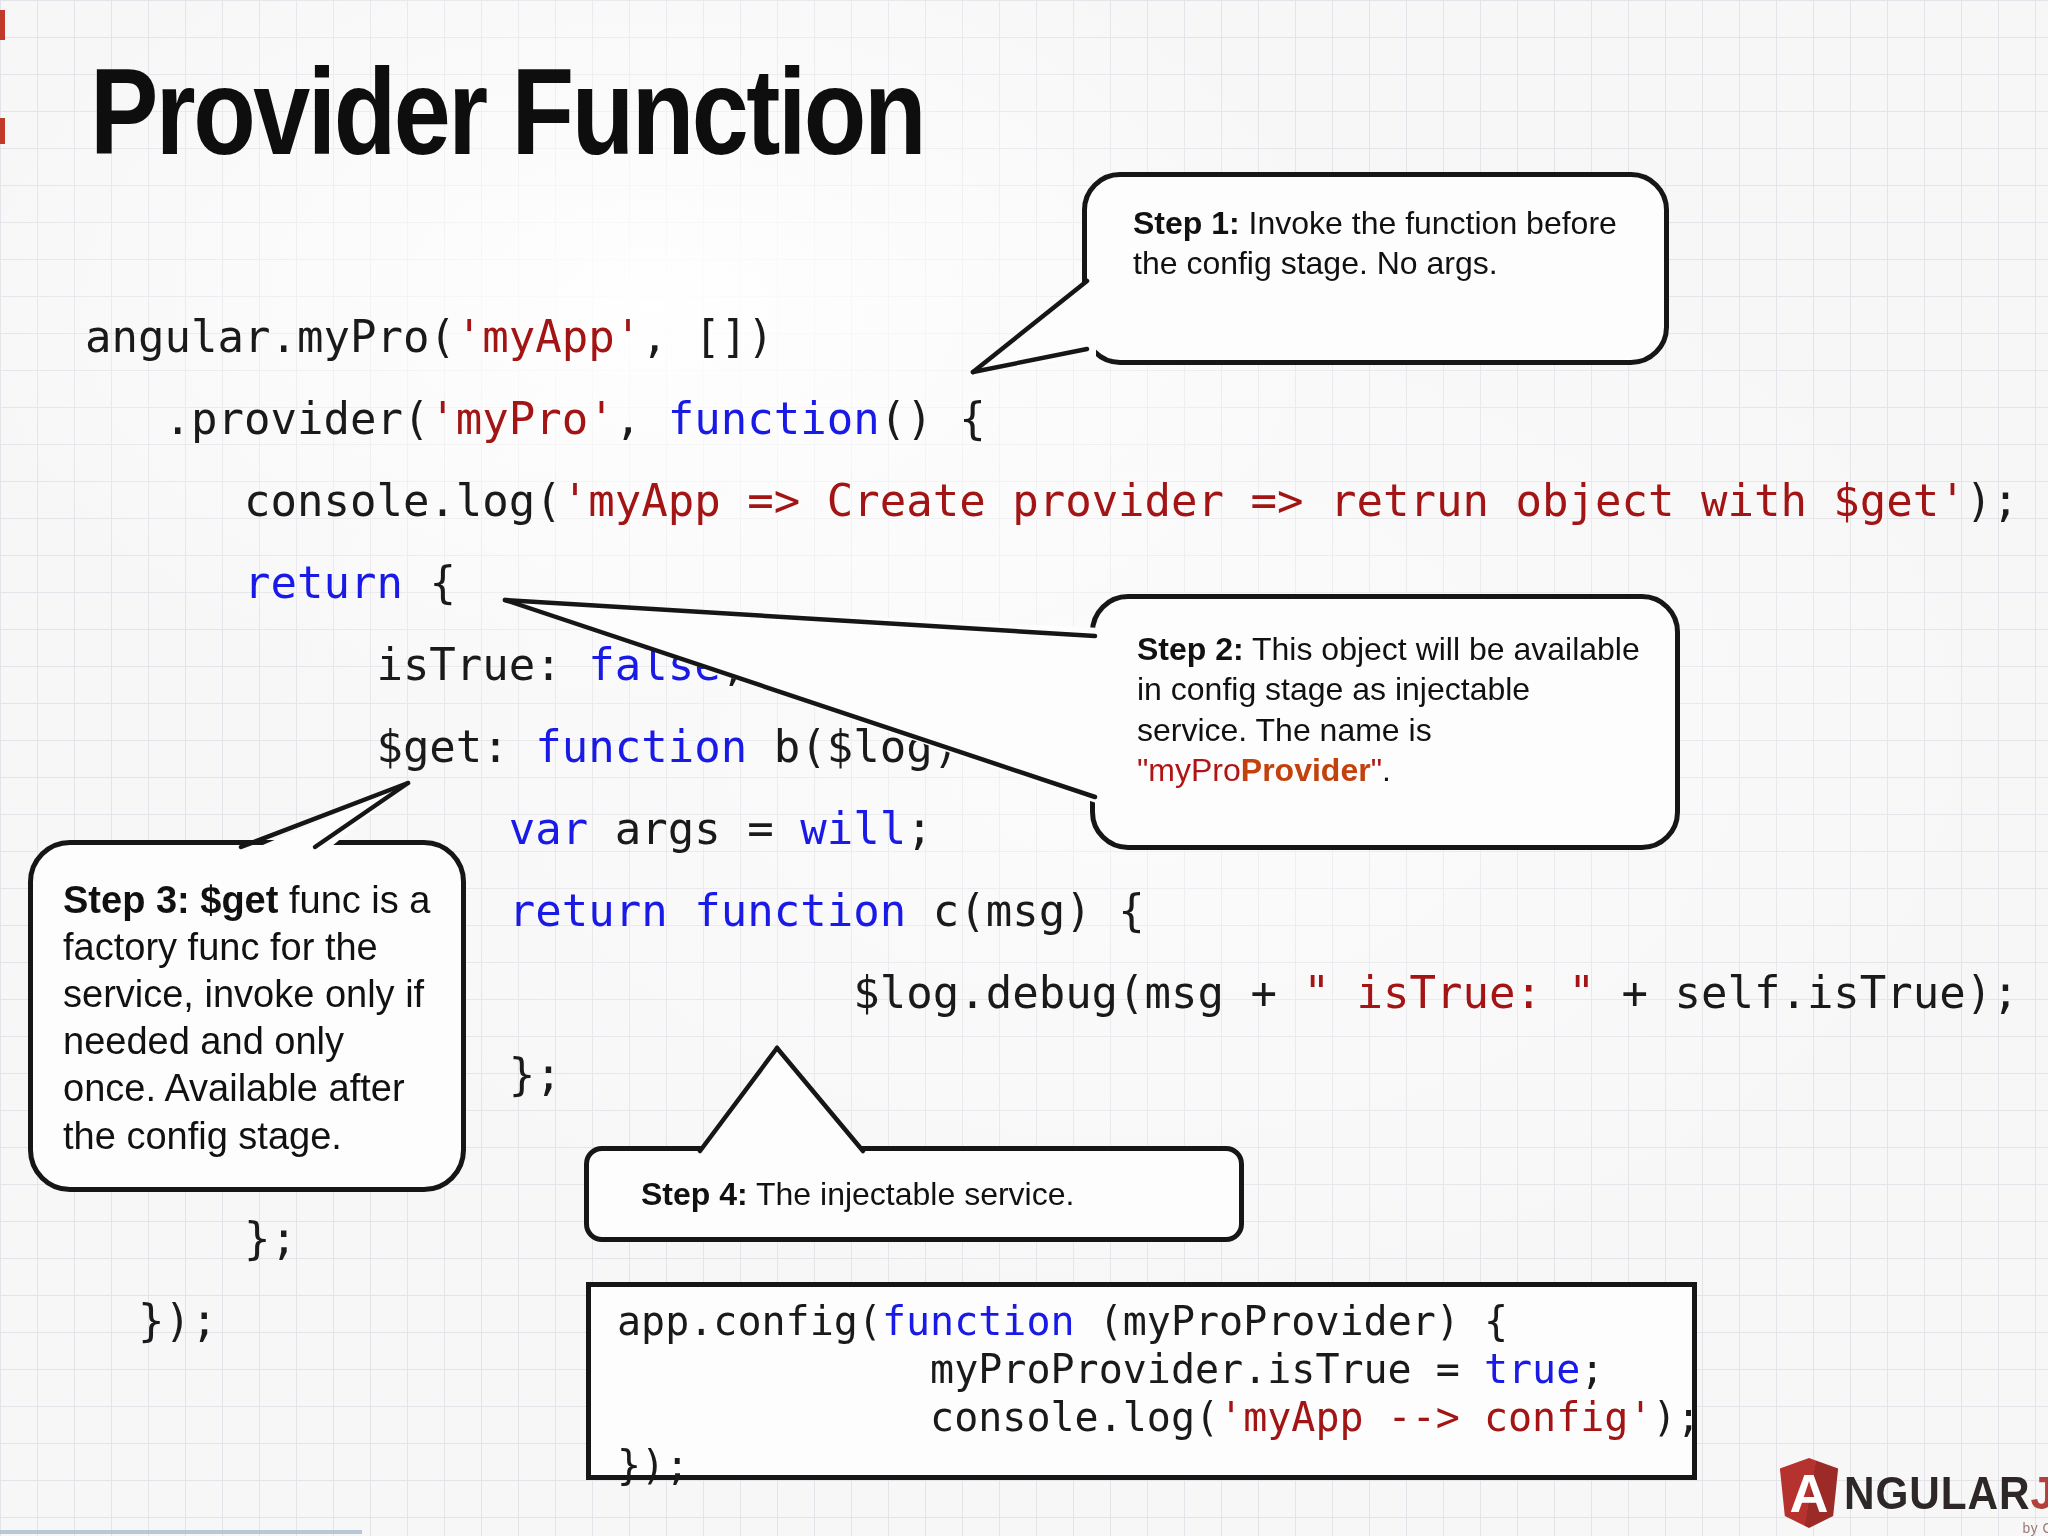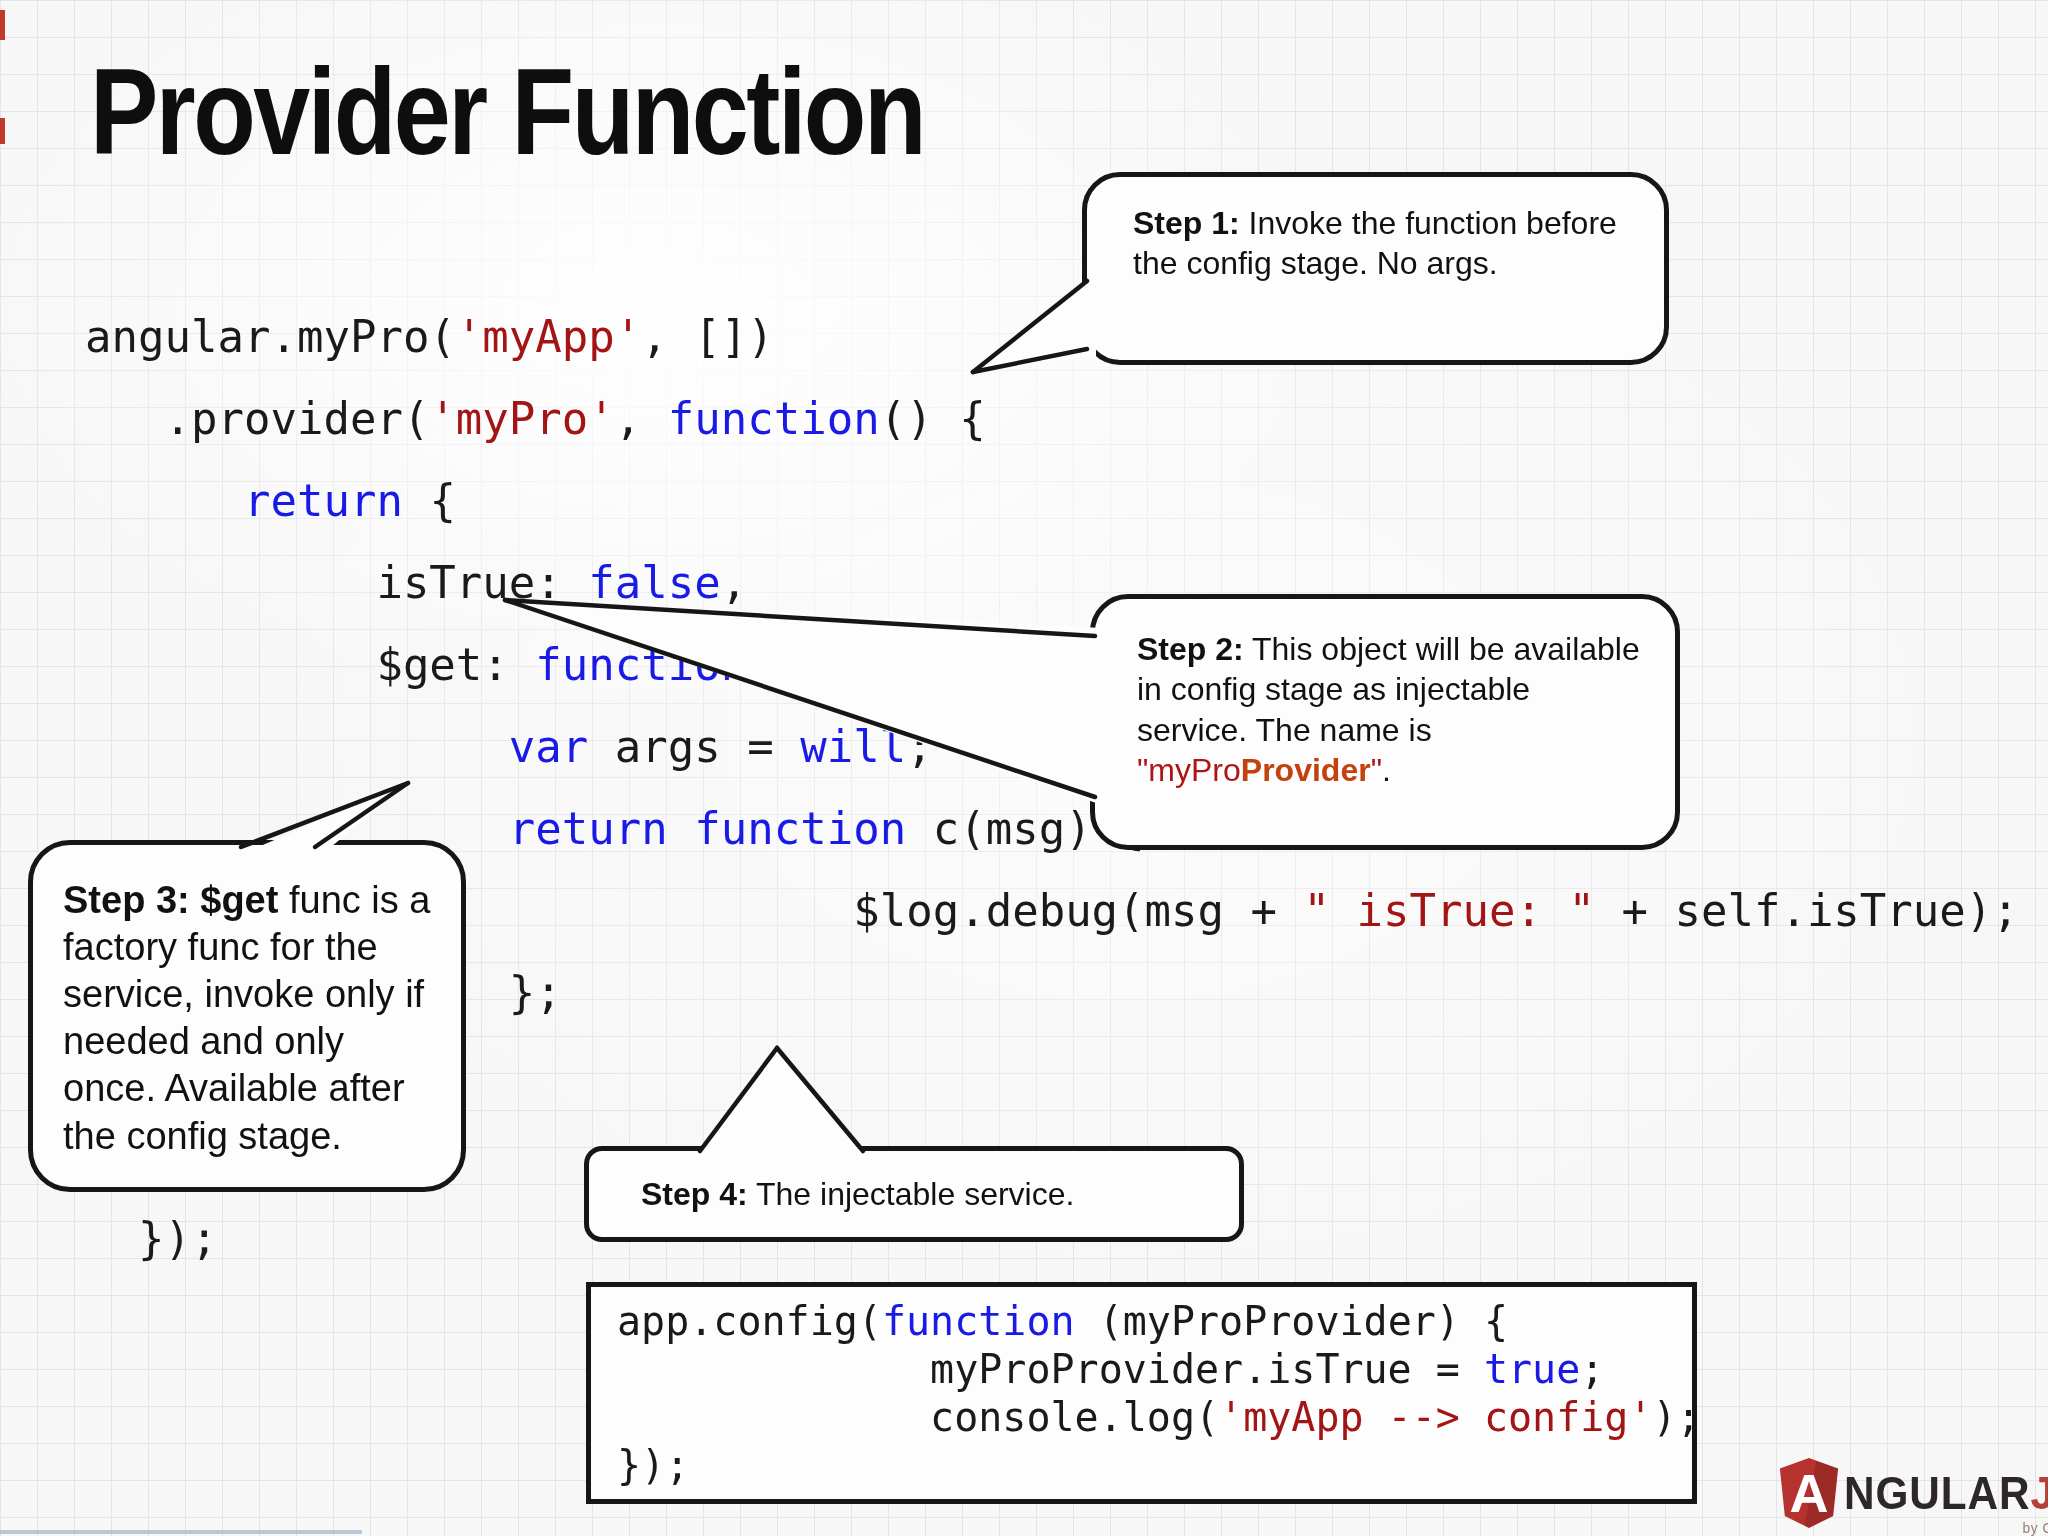--- a/index.html
+++ b/index.html
@@ -42,21 +42,21 @@
   .callout-step1{left:1082px;top:172px;width:587px;height:193px;border-radius:38px;padding:26px 34px 0 46px;}
   .callout-step2{left:1090px;top:594px;width:590px;height:256px;border-radius:38px;padding:30px 30px 0 42px;}
   .callout-step3{left:28px;top:840px;width:438px;height:352px;border-radius:42px;padding:32px 24px 0 30px;font-size:38px;line-height:1.24;}
   .callout-step4{left:584px;top:1146px;width:660px;height:96px;border-radius:18px;padding:0 20px 0 52px;display:flex;align-items:center;}
   
   .tails{position:absolute;left:0;top:0;z-index:4;pointer-events:none;}
   .tails polygon{fill:#fdfdfd;stroke:none;}
   .tails line{stroke:#161616;stroke-width:4.5;stroke-linecap:round;}
   
   .config-box{
-    position:absolute;left:586px;top:1282px;width:1111px;height:222px;
+    position:absolute;left:586px;top:1282px;width:1111px;height:198px;
     background:#fdfdfd;border:5px solid #161616;z-index:3;box-sizing:border-box;
     padding:10px 0 12px 26px;
     font-family:"DejaVu Sans Mono","Liberation Mono",monospace;font-size:40px;color:#1a1a1a;
   }
   .config-box .code-line{height:48px;line-height:48px;}
   
   .logo{position:absolute;left:1778px;top:1458px;display:flex;align-items:center;z-index:3;}
   .logo-shield{
     width:62px;height:70px;flex:0 0 auto;
     background:linear-gradient(100deg,#b5322f 0 52%,#9c2b28 52%);
@@ -76,20 +76,21 @@
 </head>
 <body>
 
 <div class="stage">
 
   <div class="page-title">Provider Function</div>
 
   <div class="codeblock">
       <div class="code-line" style="padding-left: 0ch;"><span class="seg-k">angular.myPro(</span><span class="seg-s">'myApp'</span><span class="seg-k">, [])</span></div>
       <div class="code-line" style="padding-left: 3ch;"><span class="seg-k">.provider(</span><span class="seg-s">'myPro'</span><span class="seg-k">, </span><span class="seg-b">function</span><span class="seg-k">() {</span></div>
+      <div class="code-line" style="padding-left: 6ch;"><span class="seg-k">console.log(</span><span class="seg-s">'myApp =&gt; Create provider =&gt; retrun object with $get'</span><span class="seg-k">);</span></div>
       <div class="code-line" style="padding-left: 6ch;"><span class="seg-b">return</span><span class="seg-k"> {</span></div>
       <div class="code-line" style="padding-left: 11ch;"><span class="seg-k">isTrue: </span><span class="seg-b">false</span><span class="seg-k">,</span></div>
       <div class="code-line" style="padding-left: 11ch;"><span class="seg-k">$get: </span><span class="seg-b">function</span><span class="seg-k"> b($log) {</span></div>
       <div class="code-line" style="padding-left: 16ch;"><span class="seg-b">var</span><span class="seg-k"> args = </span><span class="seg-b">will</span><span class="seg-k">;</span></div>
       <div class="code-line" style="padding-left: 16ch;"><span class="seg-b">return function</span><span class="seg-k"> c(msg) {</span></div>
       <div class="code-line" style="padding-left: 29ch;"><span class="seg-k">$log.debug(msg + </span><span class="seg-s">" isTrue: "</span><span class="seg-k"> + self.isTrue);</span></div>
       <div class="code-line" style="padding-left: 16ch;"><span class="seg-k">};</span></div>
       <div class="code-line" style="padding-left: 10ch;"><span class="seg-k">}</span></div>
       <div class="code-line" style="padding-left: 6ch;"><span class="seg-k">};</span></div>
       <div class="code-line" style="padding-left: 2ch;"><span class="seg-k">});</span></div>

